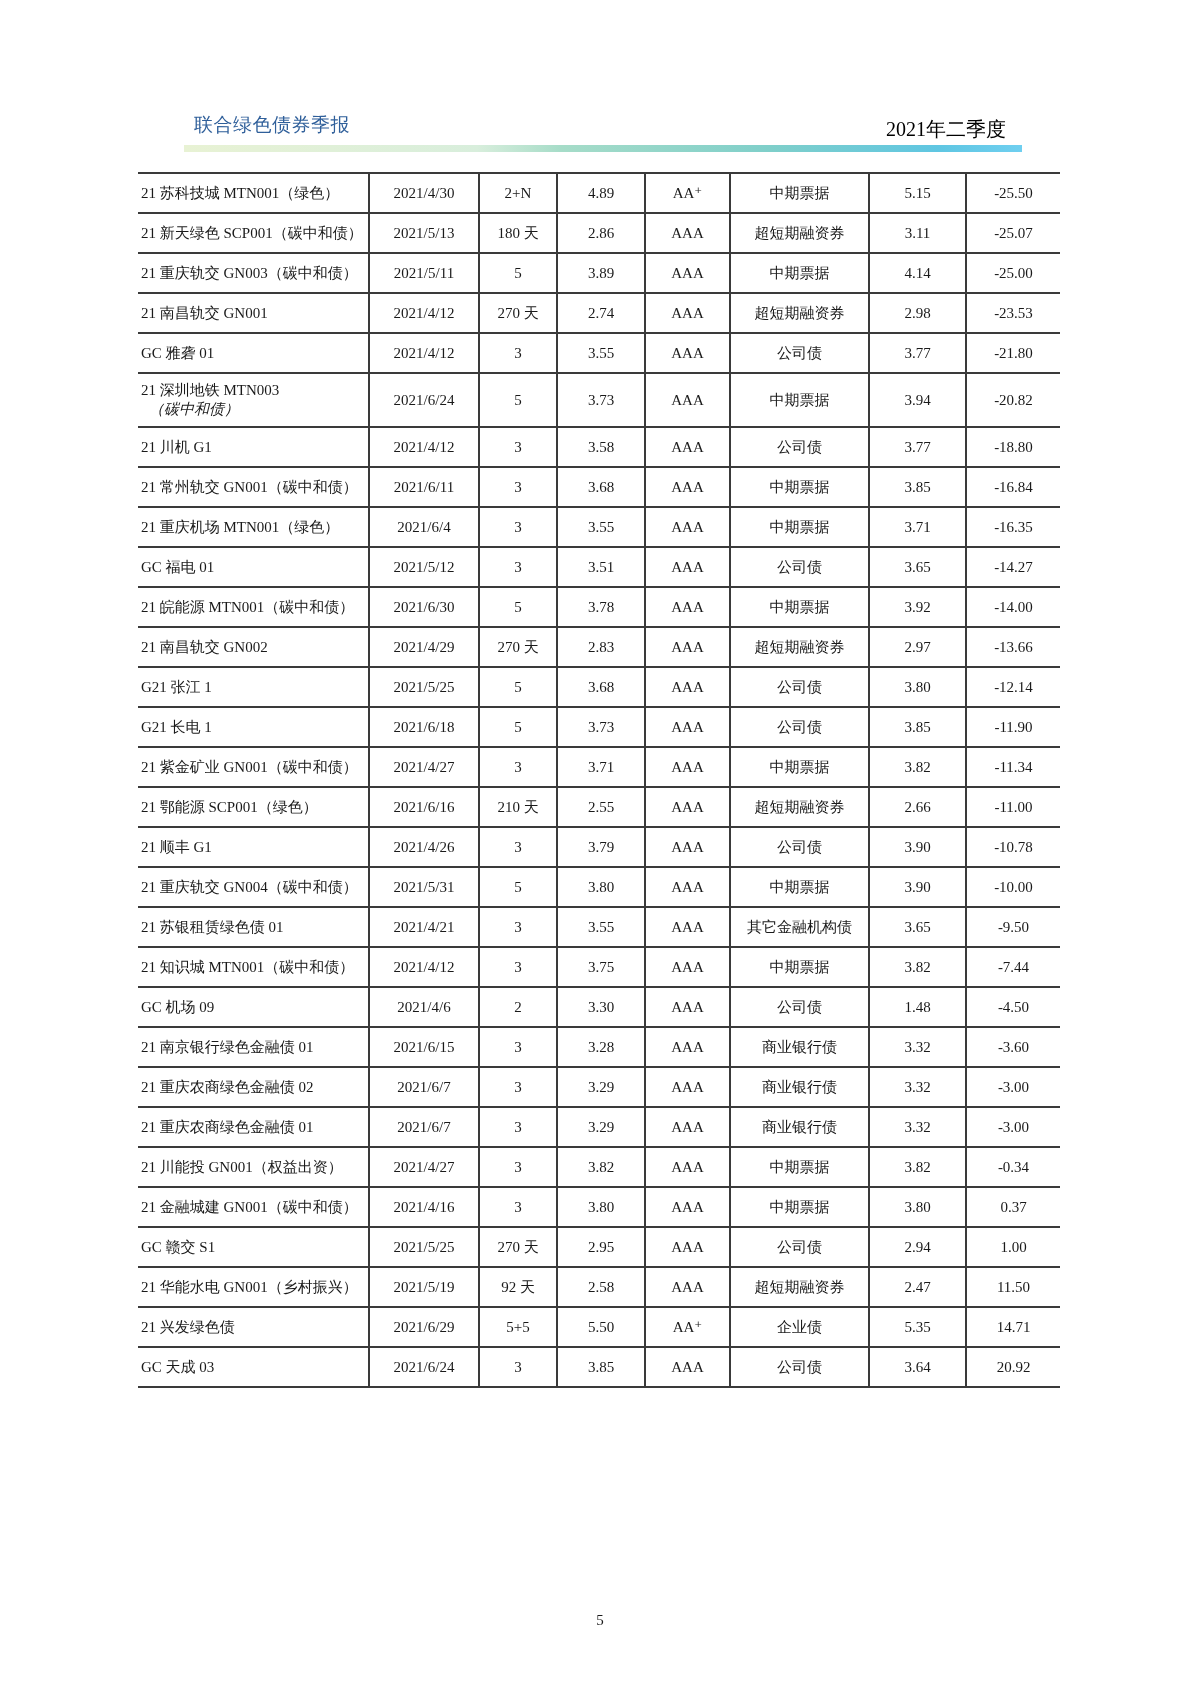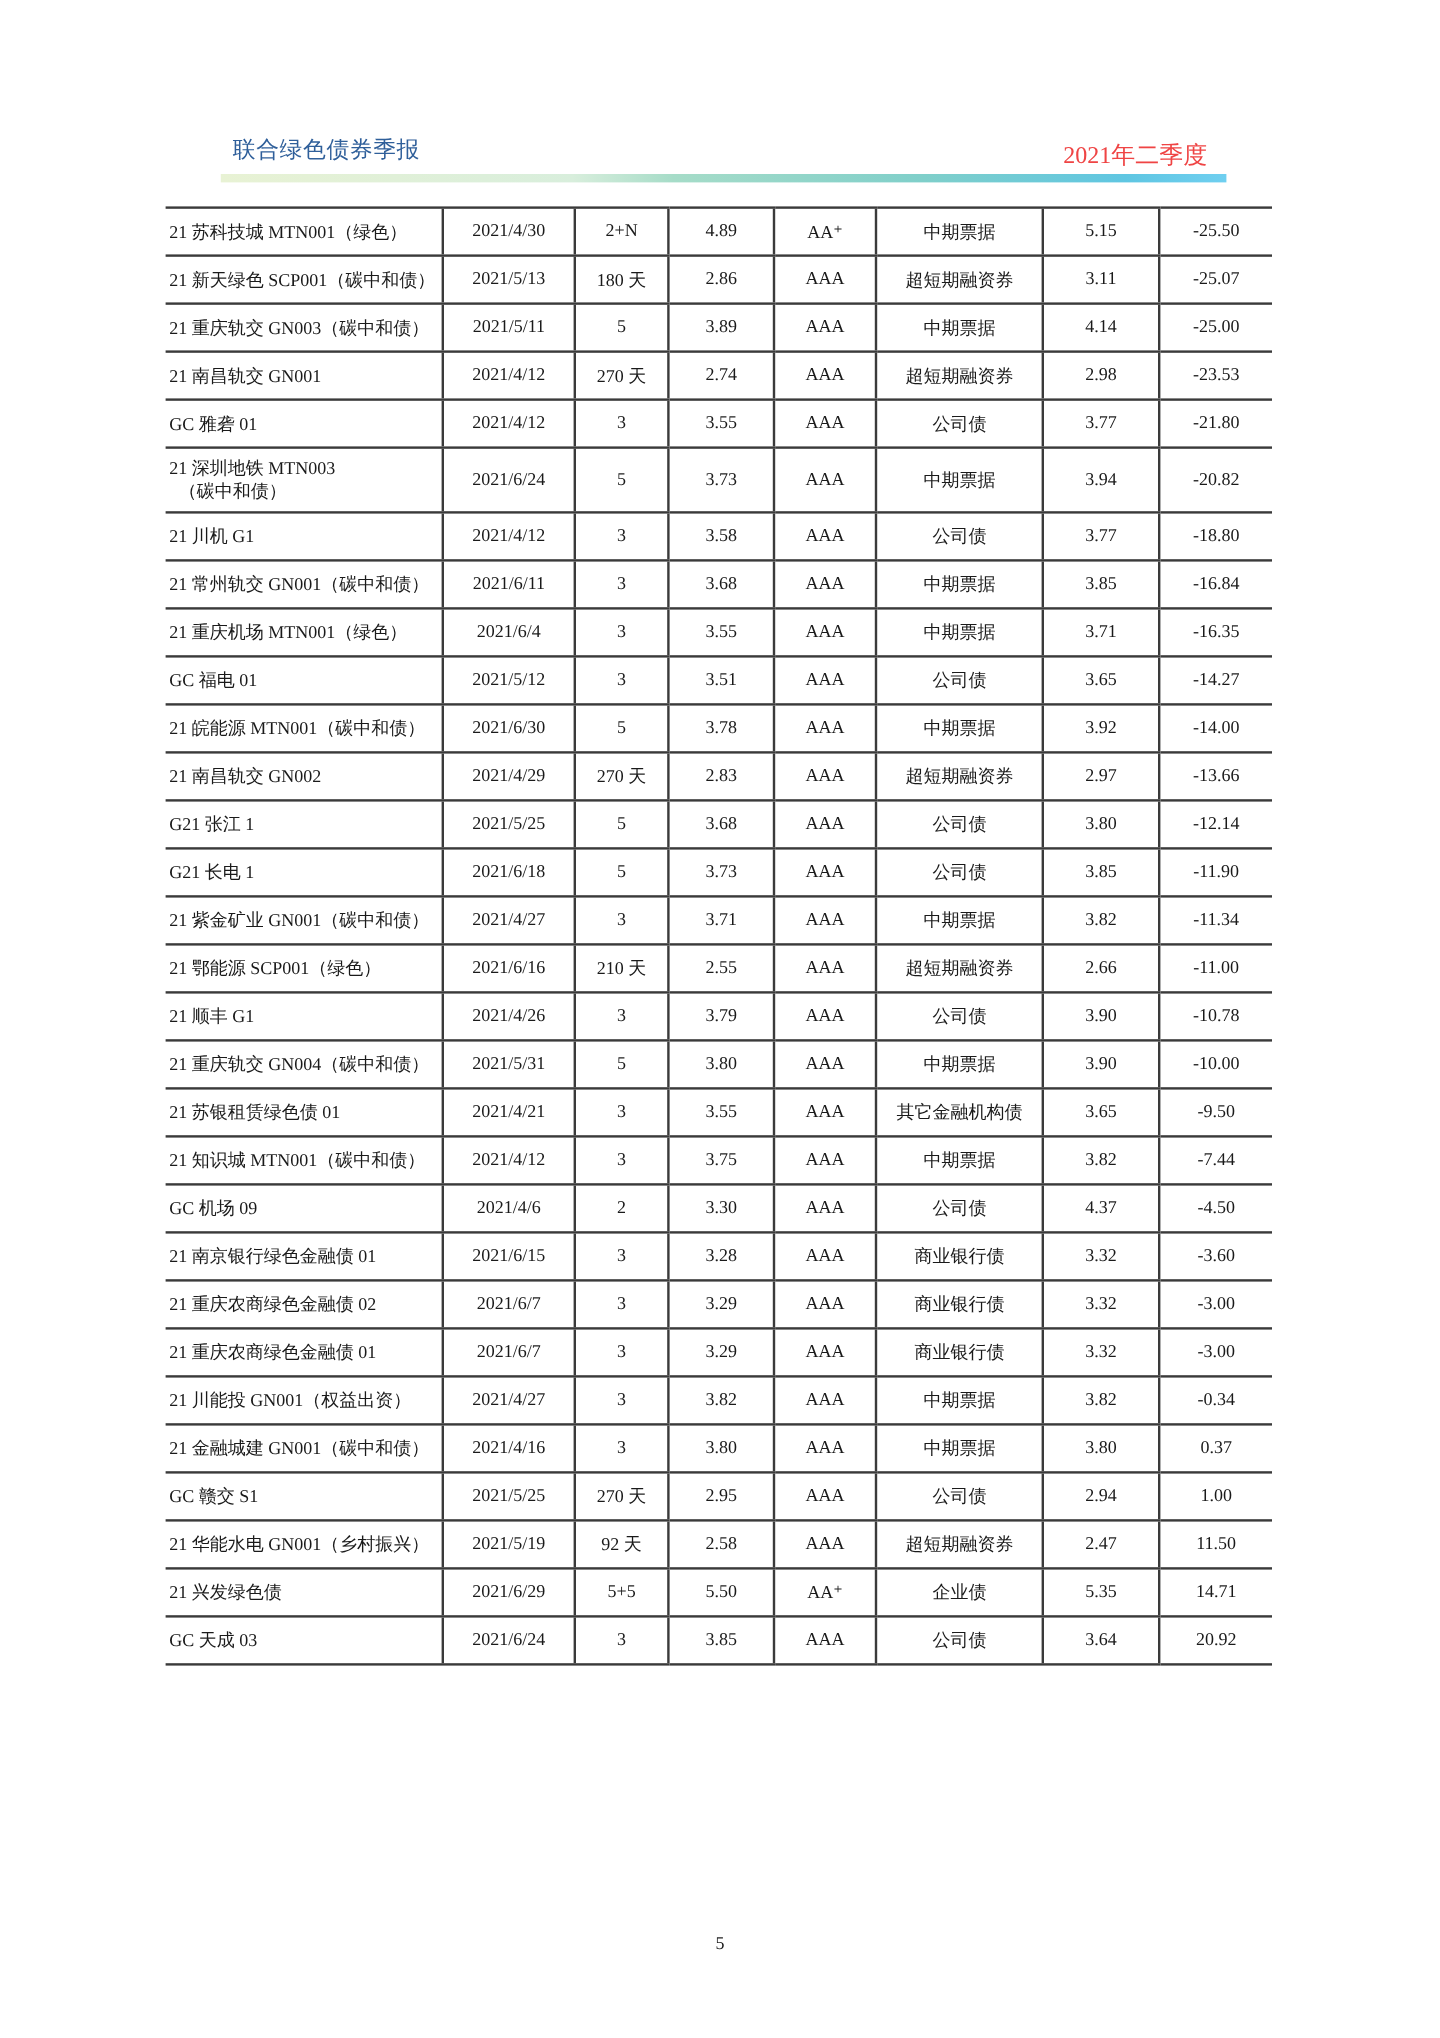--- a/index.html
+++ b/index.html
@@ -30,21 +30,21 @@
     font-size: 19px;
     color: #2f5f9a;
     letter-spacing: 0.5px;
   }
   .header-period {
     position: absolute;
     right: 18px;
     top: 4px;
     font-family: "Liberation Serif", serif;
     font-size: 20px;
-    color: #ef4444;
+    color: #000000;
   }
   .header-bar {
     position: absolute;
     left: 8px;
     top: 33px;
     width: 838px;
     height: 7px;
     background: linear-gradient(90deg, #e8f2d4 0%, #d8eedc 35%, #a6dcc8 45%, #7fcfca 70%, #5fc6e2 90%, #6fcff0 100%);
   }
   table.bonds {
@@ -68,21 +68,21 @@
     border-left: 2px solid #3a3a3a;
   }
   table.bonds td.name {
     text-align: left;
     padding-left: 3px;
     overflow: hidden;
     max-width: 224px;
     margin-top: 38px;
   }
   table.bonds tr.tall td { height: 52px; }
-  table.bonds td.name .line2 { display: block; padding-left: 8px; }
+  table.bonds td.name .line2 { display: block; padding-left: 8px; font-style: italic; }
   .c-name { width: 231px; }
   .c-date { width: 110px; }
   .c-term { width: 78px; }
   .c-rate { width: 88px; }
   .c-rating { width: 85px; }
   .c-type { width: 139px; }
   .c-ref { width: 97px; }
   .c-spread { width: 94px; }
   .page-number {
     position: absolute;
@@ -317,21 +317,21 @@
         <td>3.82</td>
         <td>-7.44</td>
       </tr>
       <tr>
         <td class="name">GC 机场 09</td>
         <td>2021/4/6</td>
         <td>2</td>
         <td>3.30</td>
         <td>AAA</td>
         <td>公司债</td>
-        <td>4.37</td>
+        <td>1.48</td>
         <td>-4.50</td>
       </tr>
       <tr>
         <td class="name">21 南京银行绿色金融债 01</td>
         <td>2021/6/15</td>
         <td>3</td>
         <td>3.28</td>
         <td>AAA</td>
         <td>商业银行债</td>
         <td>3.32</td>

